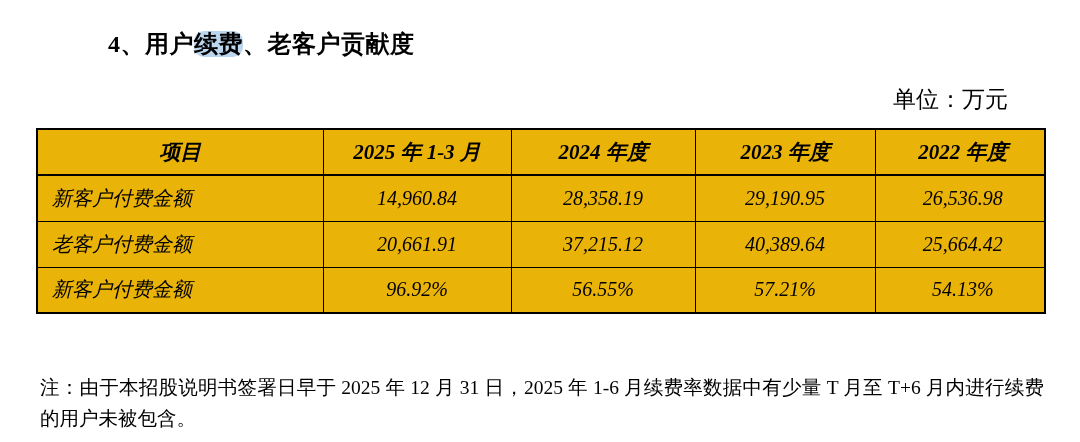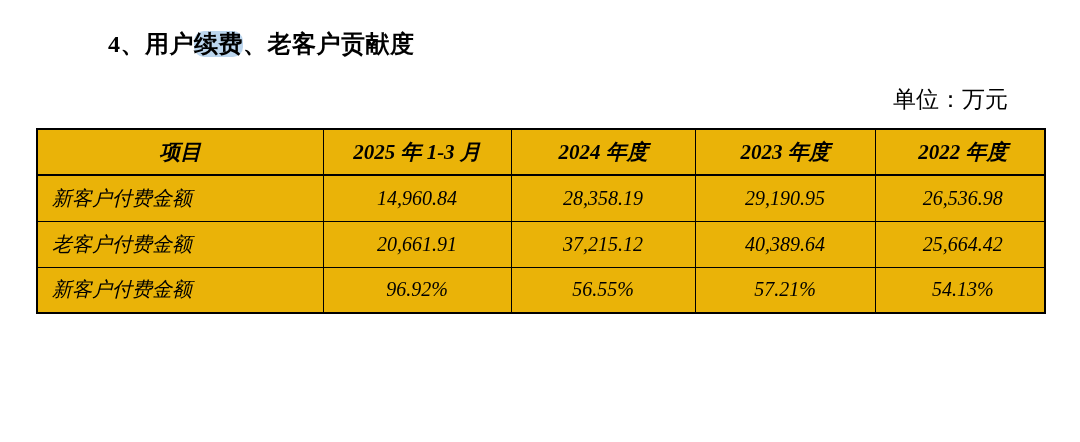--- a/index.html
+++ b/index.html
@@ -143,14 +143,15 @@
       <tr>
         <td class="label">新客户付费金额</td>
         <td class="num">96.92%</td>
         <td class="num">56.55%</td>
         <td class="num">57.21%</td>
         <td class="num">54.13%</td>
       </tr>
     </tbody>
   </table>
 
+  <div class="note">注：由于本招股说明书签署日早于 2025 年 12 月 31 日，2025 年 1-6 月续费率数据中有少量 T 月至 T+6 月内进行续费的用户未被包含。</div>
 
 </div>
 
 </body></html>

